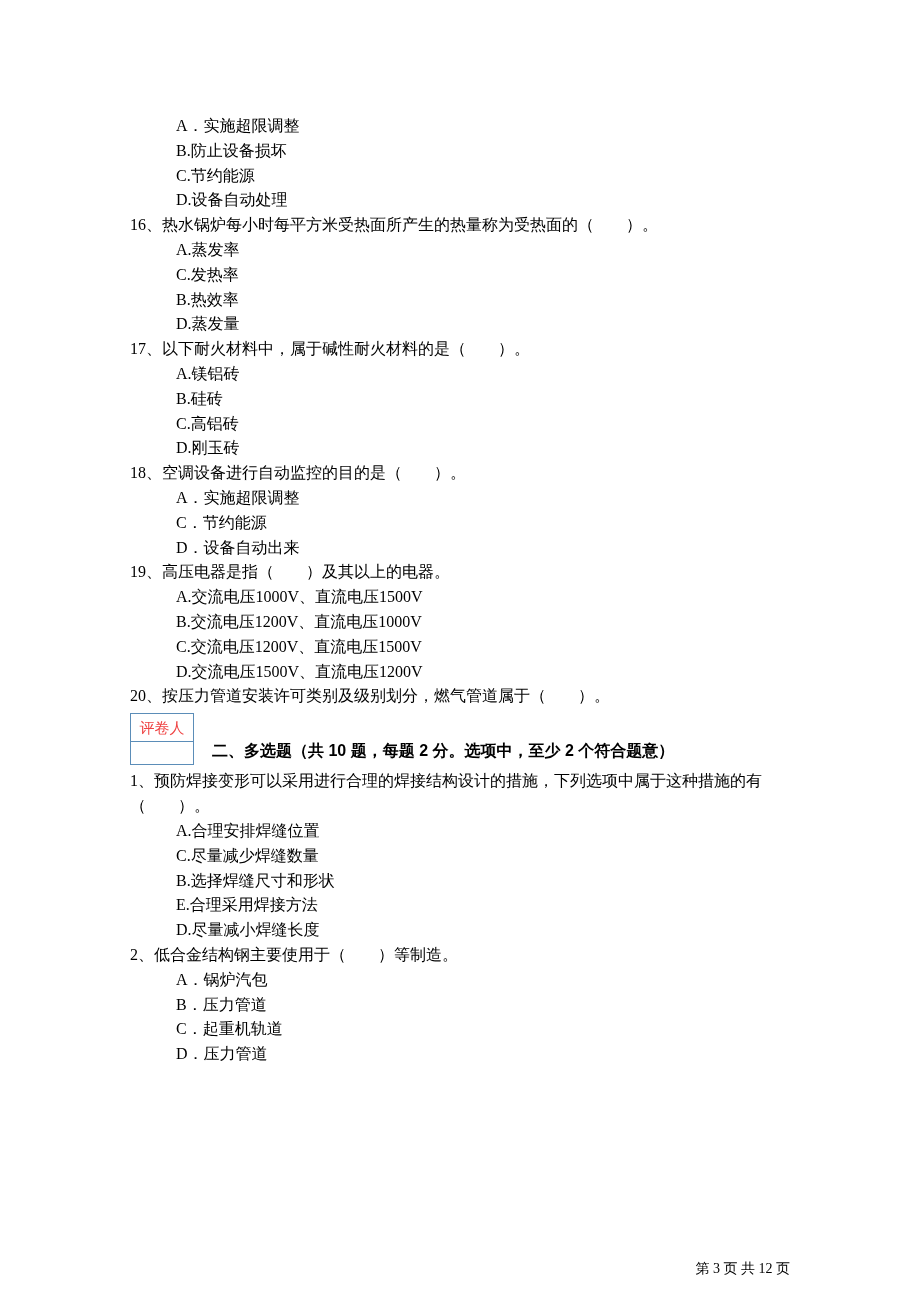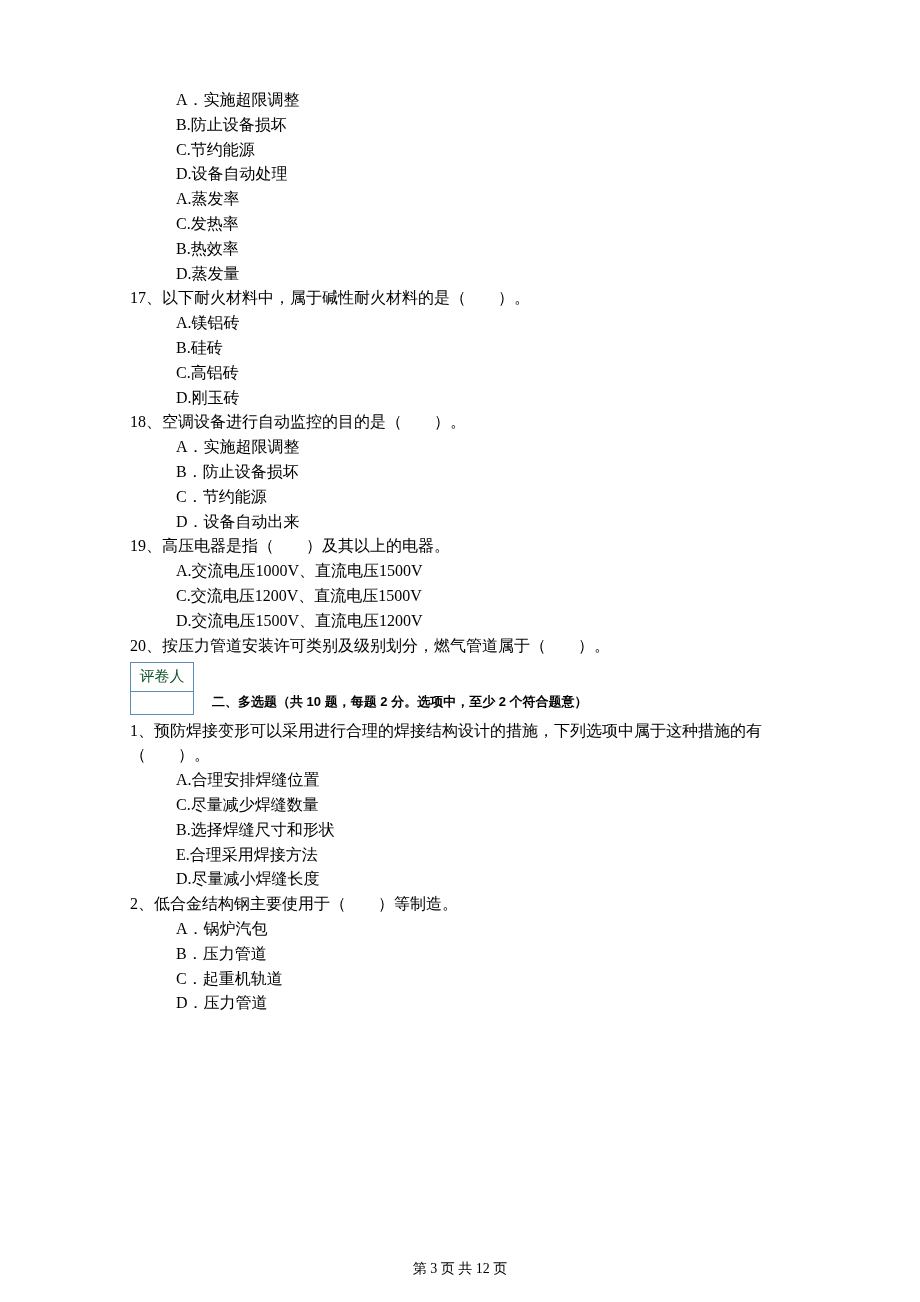--- a/index.html
+++ b/index.html
@@ -6,100 +6,101 @@
     margin: 0;
     background: #fff;
     font-family: "SimSun", "宋体", serif;
     font-size: 16px;
     color: #000;
     line-height: 1.55;
   }
   .page {
     width: 904px;
     min-height: 1302px;
-    padding: 88px 130px 40px 130px;
+    padding: 114px 130px 40px 130px;
     box-sizing: border-box;
     position: relative;
   }
   .q-stem { margin: 0; }
   .q-options { margin: 0; padding-left: 46px; }
   .q-options div { margin: 0; }
   .section-row {
     display: flex;
     align-items: flex-end;
     margin-top: 4px;
     margin-bottom: 4px;
   }
   .grader-box {
     border-collapse: collapse;
     margin-right: 18px;
   }
   .grader-box td {
     border: 1px solid #5b8db8;
-    color: #14532d;
+    color: #ef4444;
     padding: 2px 8px;
-    font-family: Liberation Serif, serif;
+    font-family: Liberation Sans, sans-serif;
     font-size: 15px;
     text-align: center;
     width: 46px;
     height: 18px;
   }
   .grader-box .empty { height: 18px; }
   .section-title {
     font-family: "SimHei", "黑体", sans-serif;
     font-weight: bold;
-    font-size: 13px;
+    font-size: 16px;
     padding-bottom: 2px;
   }
   .footer {
     position: absolute;
     bottom: 22px;
     width: calc(920px - 260px);
-    text-align: center;
+    text-align: right;
     font-size: 14px;
     font-family: "SimSun", serif;
   }
 </style>
 </head>
 <body>
 <div class="page">
 
 <div class="q-options">
   <div>A．实施超限调整</div>
   <div>B.防止设备损坏</div>
   <div>C.节约能源</div>
   <div>D.设备自动处理</div>
 </div>
 
+<p class="q-stem"><span>16</span>、<span>热水锅炉每小时每平方米受热面所产生的热量称为受热面的（　　）。</span></p>
 <div class="q-options">
   <div>A.蒸发率</div>
   <div>C.发热率</div>
   <div>B.热效率</div>
   <div>D.蒸发量</div>
 </div>
 
 <p class="q-stem"><span>17</span>、<span>以下耐火材料中，属于碱性耐火材料的是（　　）。</span></p>
 <div class="q-options">
   <div>A.镁铝砖</div>
   <div>B.硅砖</div>
   <div>C.高铝砖</div>
   <div>D.刚玉砖</div>
 </div>
 
 <p class="q-stem"><span>18</span>、<span>空调设备进行自动监控的目的是（　　）。</span></p>
 <div class="q-options">
   <div>A．实施超限调整</div>
-  <div>B．防止设备损坏</div>
   <div>C．节约能源</div>
   <div>D．设备自动出来</div>
 </div>
 
 <p class="q-stem"><span>19</span>、<span>高压电器是指（　　）及其以上的电器。</span></p>
 <div class="q-options">
   <div>A.交流电压1000V、直流电压1500V</div>
+  <div>B.交流电压1200V、直流电压1000V</div>
   <div>C.交流电压1200V、直流电压1500V</div>
   <div>D.交流电压1500V、直流电压1200V</div>
 </div>
 
 <p class="q-stem"><span>20</span>、<span>按压力管道安装许可类别及级别划分，燃气管道属于（　　）。</span></p>
 
 <div class="section-row">
   <table class="grader-box">
     <tbody>
           <tr>

